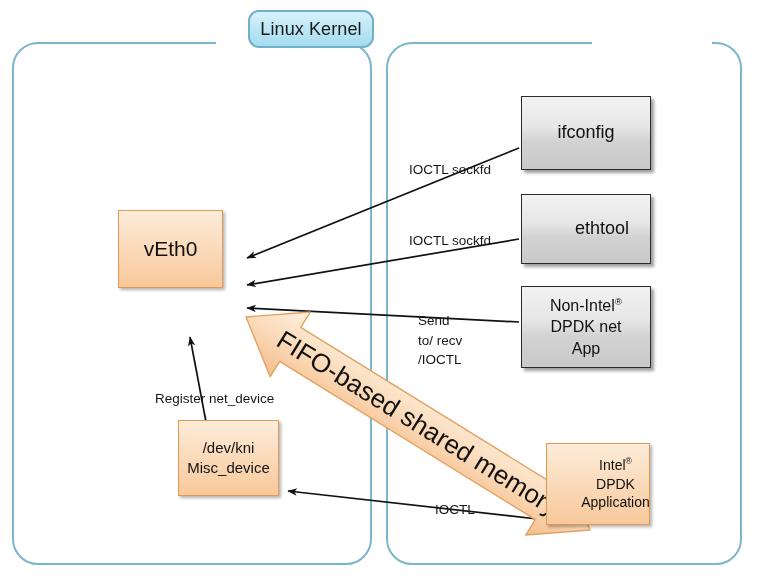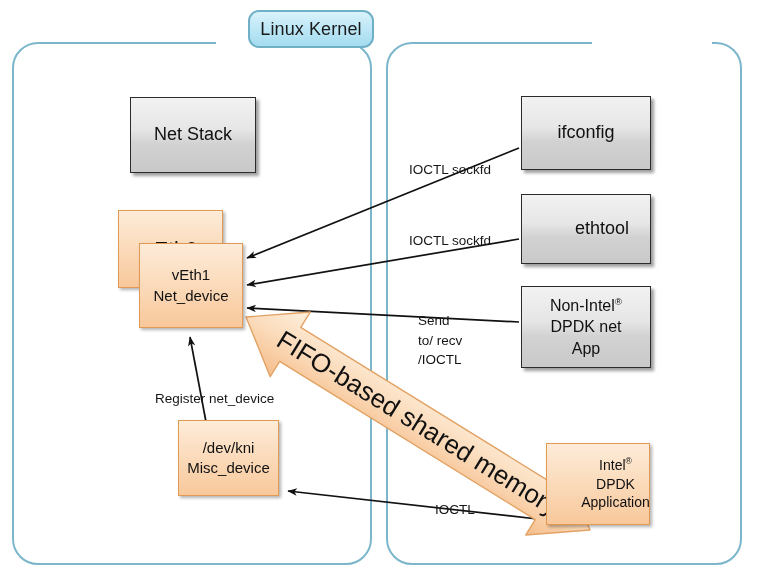--- a/index.html
+++ b/index.html
@@ -180,32 +180,25 @@
           </linearGradient>
         </defs>
         <path d="M0,0 L52,-38 L52,-20 L352.6047453997543,-20 L352.6047453997543,-38 L404.6047453997543,0 L352.6047453997543,38 L352.6047453997543,20 L52,20 L52,38 Z" fill="url(#fifoGrad2)" stroke="#e2a264" stroke-width="1.4" stroke-linejoin="round" transform="translate(246,317) rotate(31.765)"></path>
       </g>
   </svg>
 
   <div id="fifo-text" style="left: 253px; top: 323.5px;">
     <span style="transform: rotate(31.765deg);">FIFO-based shared memory</span>
   </div>
 
-  <div class="gbox" id="box-netstack">
-    <span>Net Stack</span>
-  </div>
 
   <div class="obox" id="box-veth0">
     <span>vEth0</span>
   </div>
 
-  <div class="obox" id="box-veth1">
-    <span>vEth1</span>
-    <span>Net_device</span>
-  </div>
 
   <div class="obox" id="box-kni">
     <span>/dev/kni</span>
     <span>Misc_device</span>
   </div>
 
   <div class="gbox" id="box-ifconfig">
     <span>ifconfig</span>
   </div>
 

